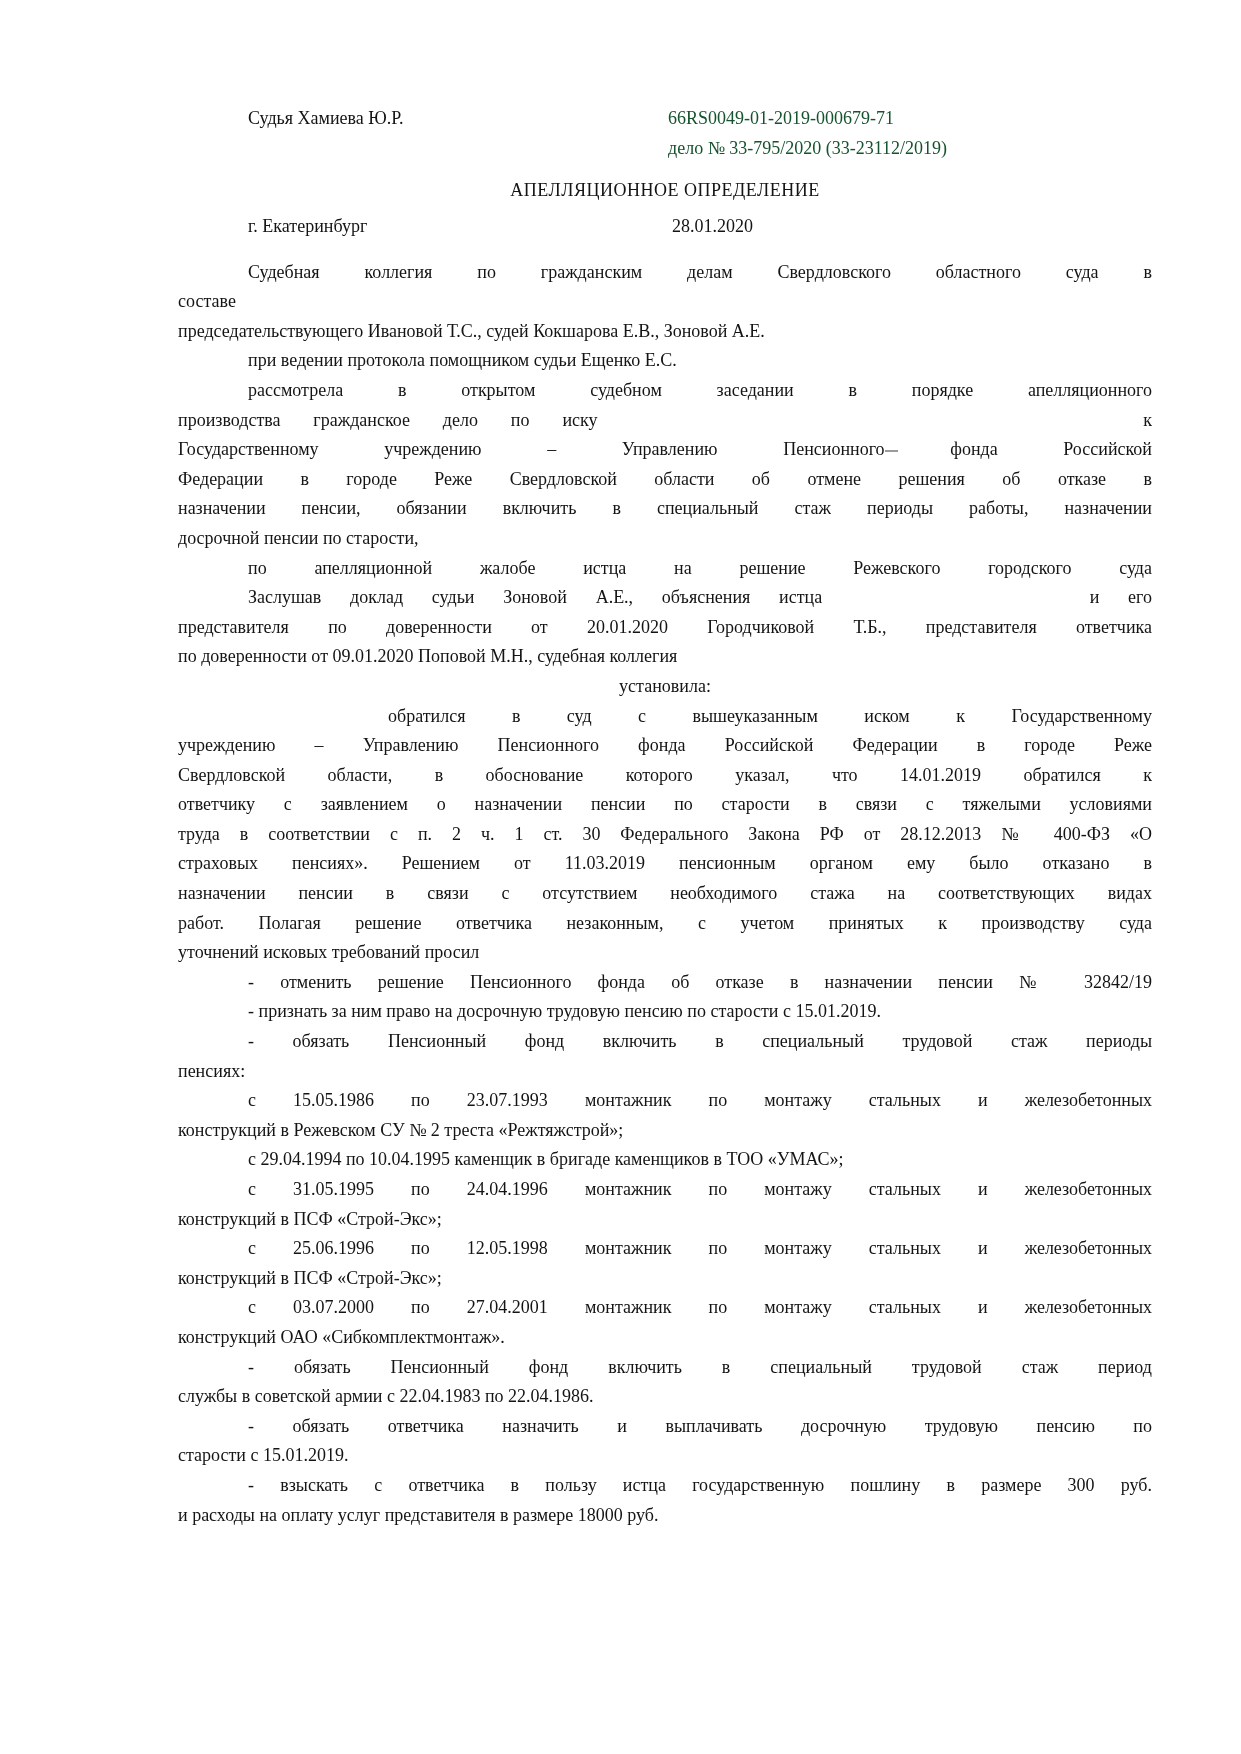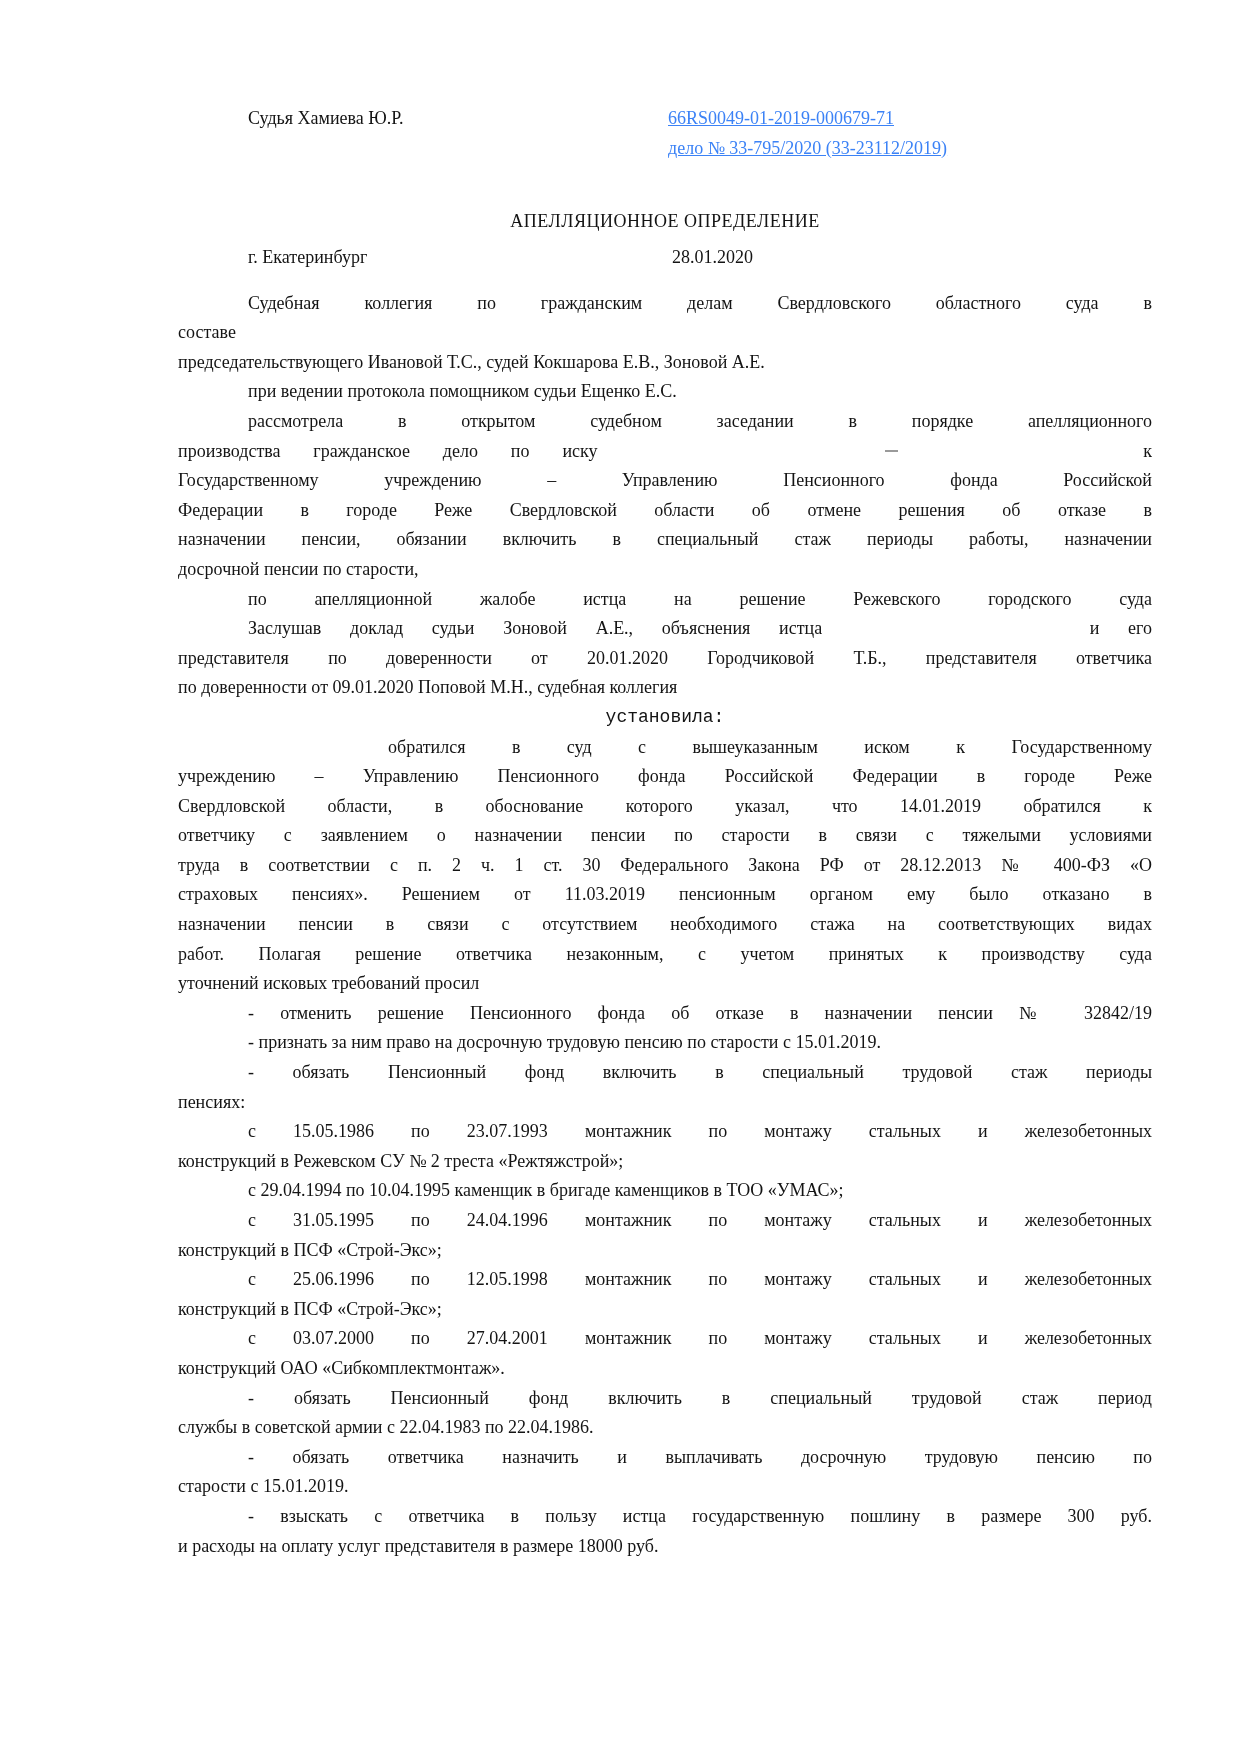--- a/index.html
+++ b/index.html
@@ -14,40 +14,40 @@
     line-height:29.6px;
     overflow:hidden;
   }
   .content {
     position:absolute;
     left:178px; top:104px;
     width:974px;
   }
   .hdr-row { position:relative; height:60px; }
   .hdr-judge { position:absolute; left:70px; top:0; white-space:nowrap; }
-  .hdr-case { position:absolute; left:490px; top:0; white-space:nowrap; color:#3b82f6;text-decoration:underline; }
+  .hdr-case { position:absolute; left:490px; top:0; white-space:nowrap; color:#14532d; }
   .hdr-case .case-line { display:block; }
   .doc-title {
-    margin-top:43px;
+    margin-top:12px;
     text-align:center;
     letter-spacing:0.5px;
     white-space:nowrap;
   }
   .place-date { position:relative; height:30px; margin-top:6px; }
   .city { position:absolute; left:70px; top:0; white-space:nowrap; }
   .date { position:absolute; left:494px; top:0; white-space:nowrap; }
   .body-block { margin-top:16px; }
   .line {
     text-align:justify;
     text-align-last:justify;
     -moz-text-align-last:justify;
   }
   .line.last { text-align-last:auto; -moz-text-align-last:auto; }
   .line.indent { text-indent:70px; }
-  .line.center { text-align:right; text-align-last:center;font-family:Liberation Mono, monospace; }
+  .line.center { text-align:right; text-align-last:center; }
   .gap { display:inline-block; height:2px; }
   .artifact-dash {
     position:absolute;
     left:885px; top:450px;
     width:13px; height:2px;
     background:#9a9a9a;
   }
 </style>
 </head>
 <body>

